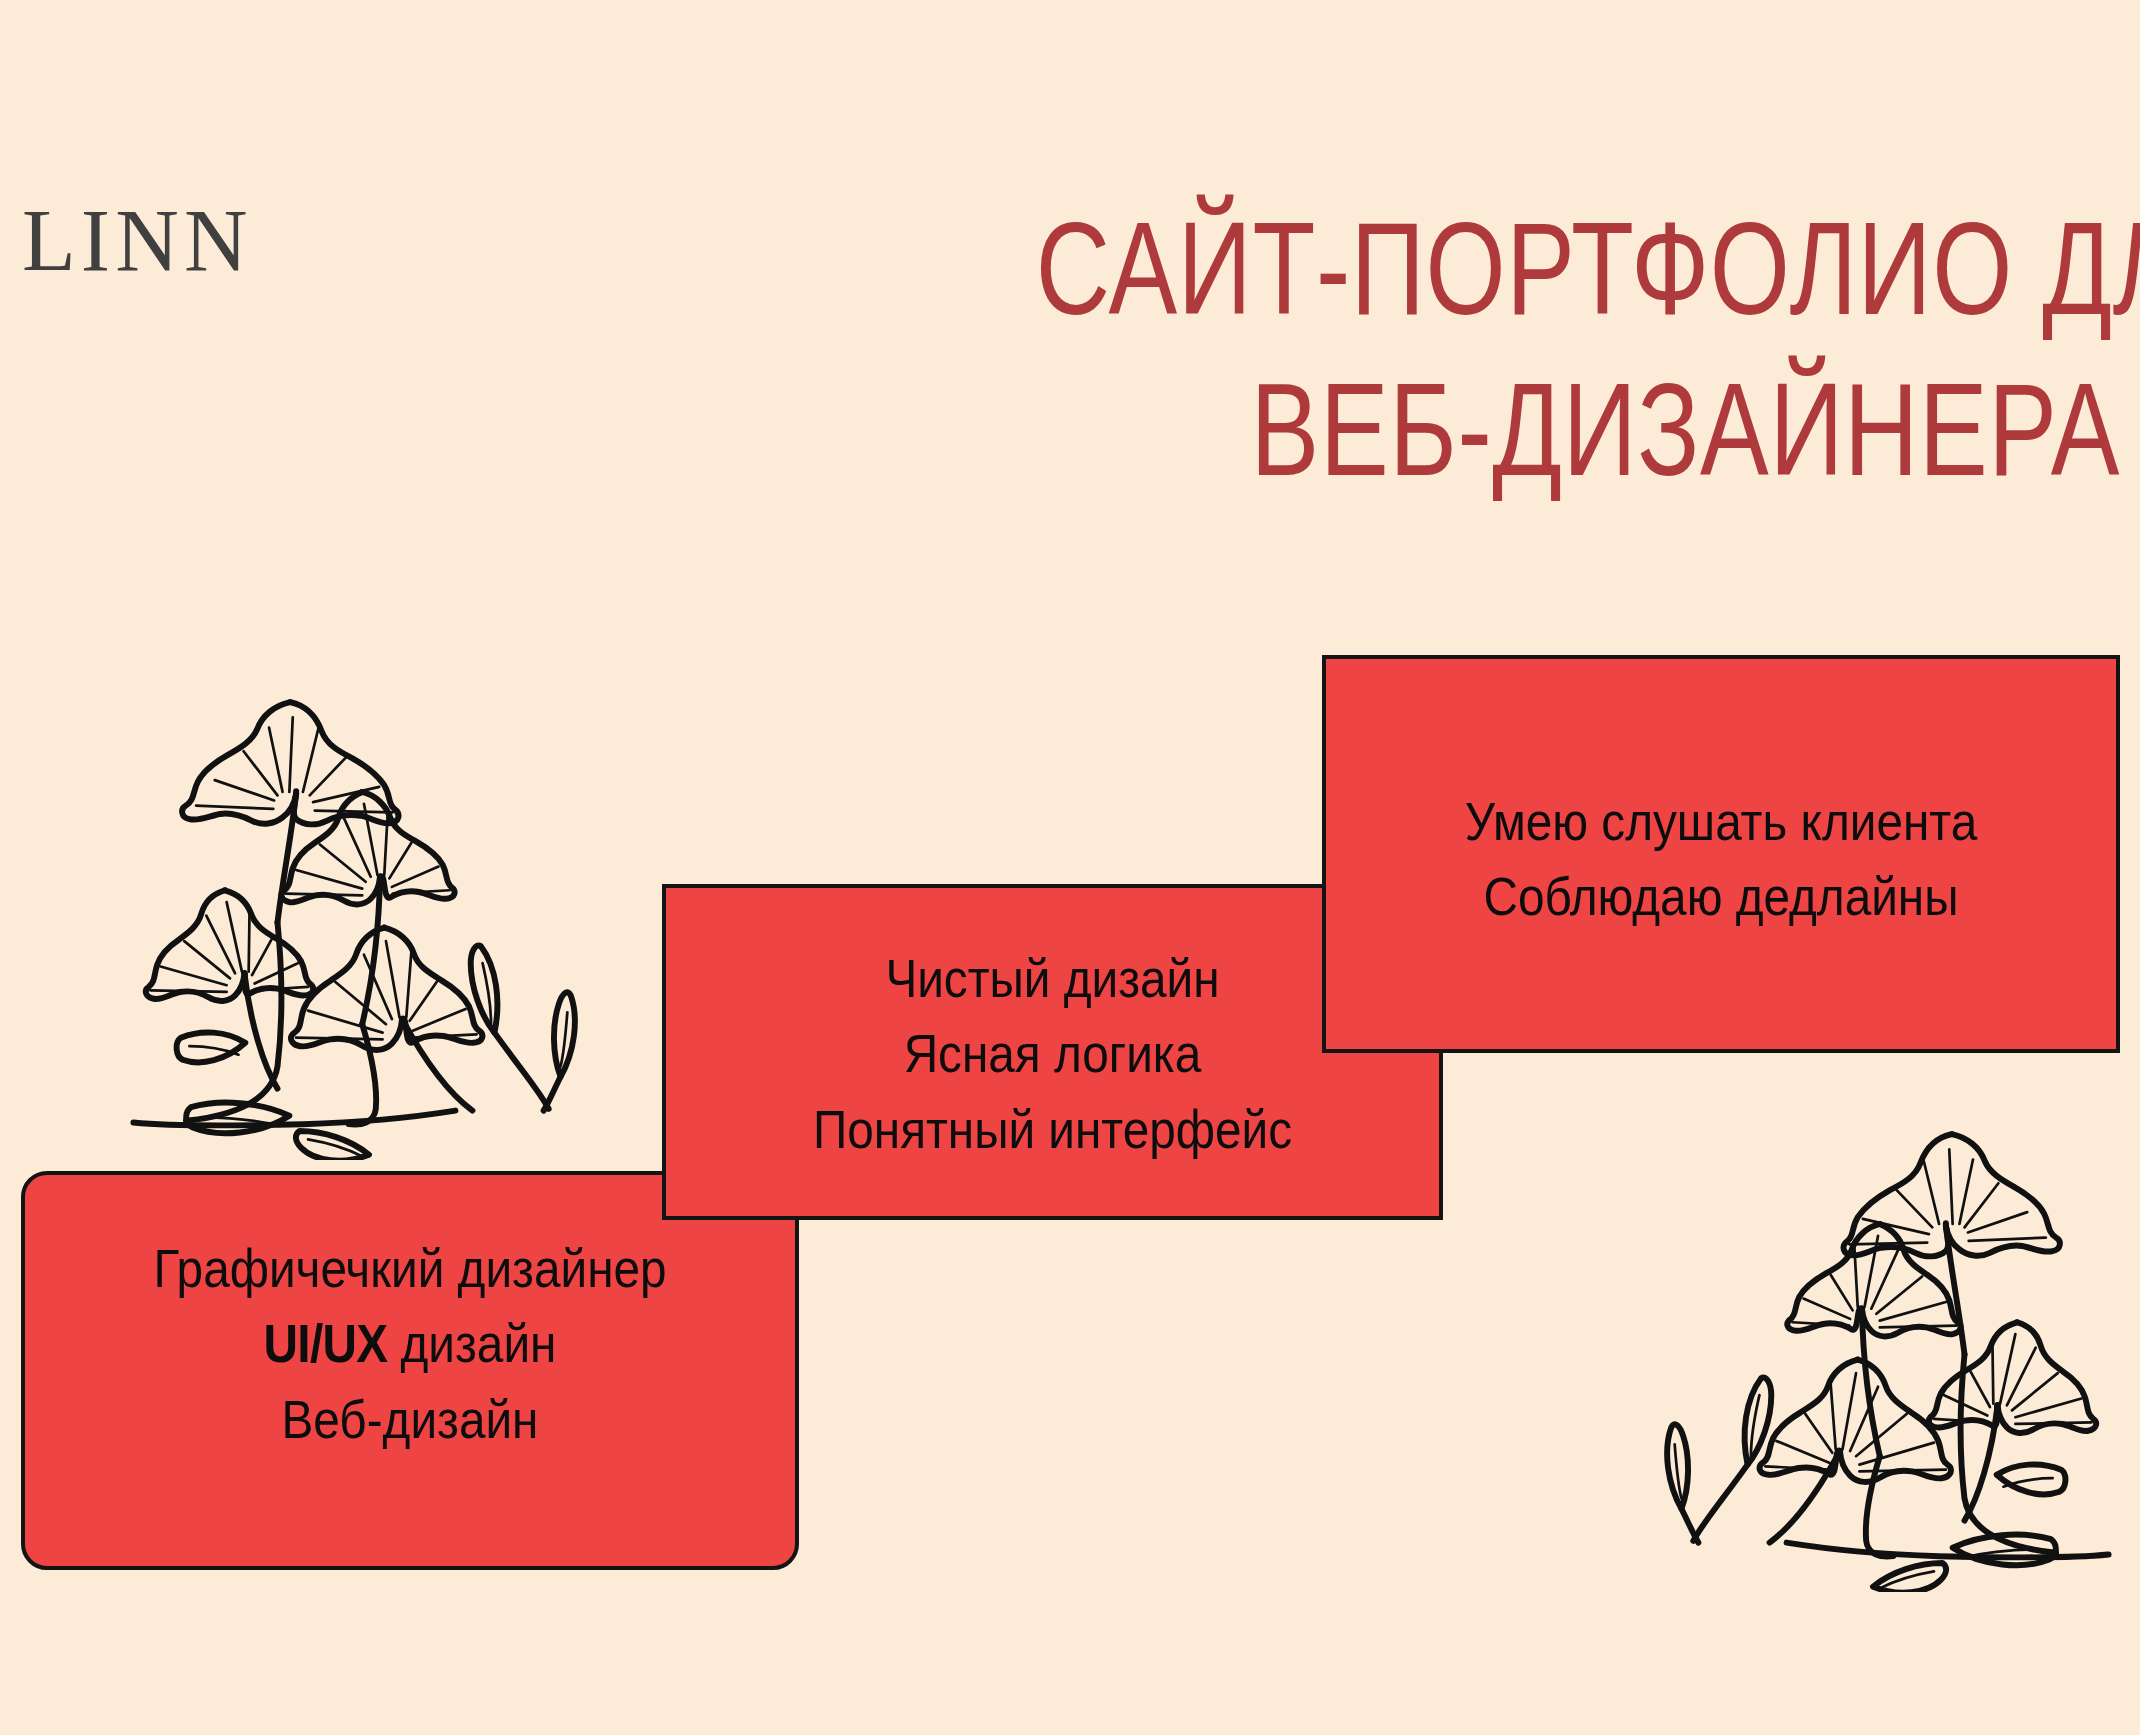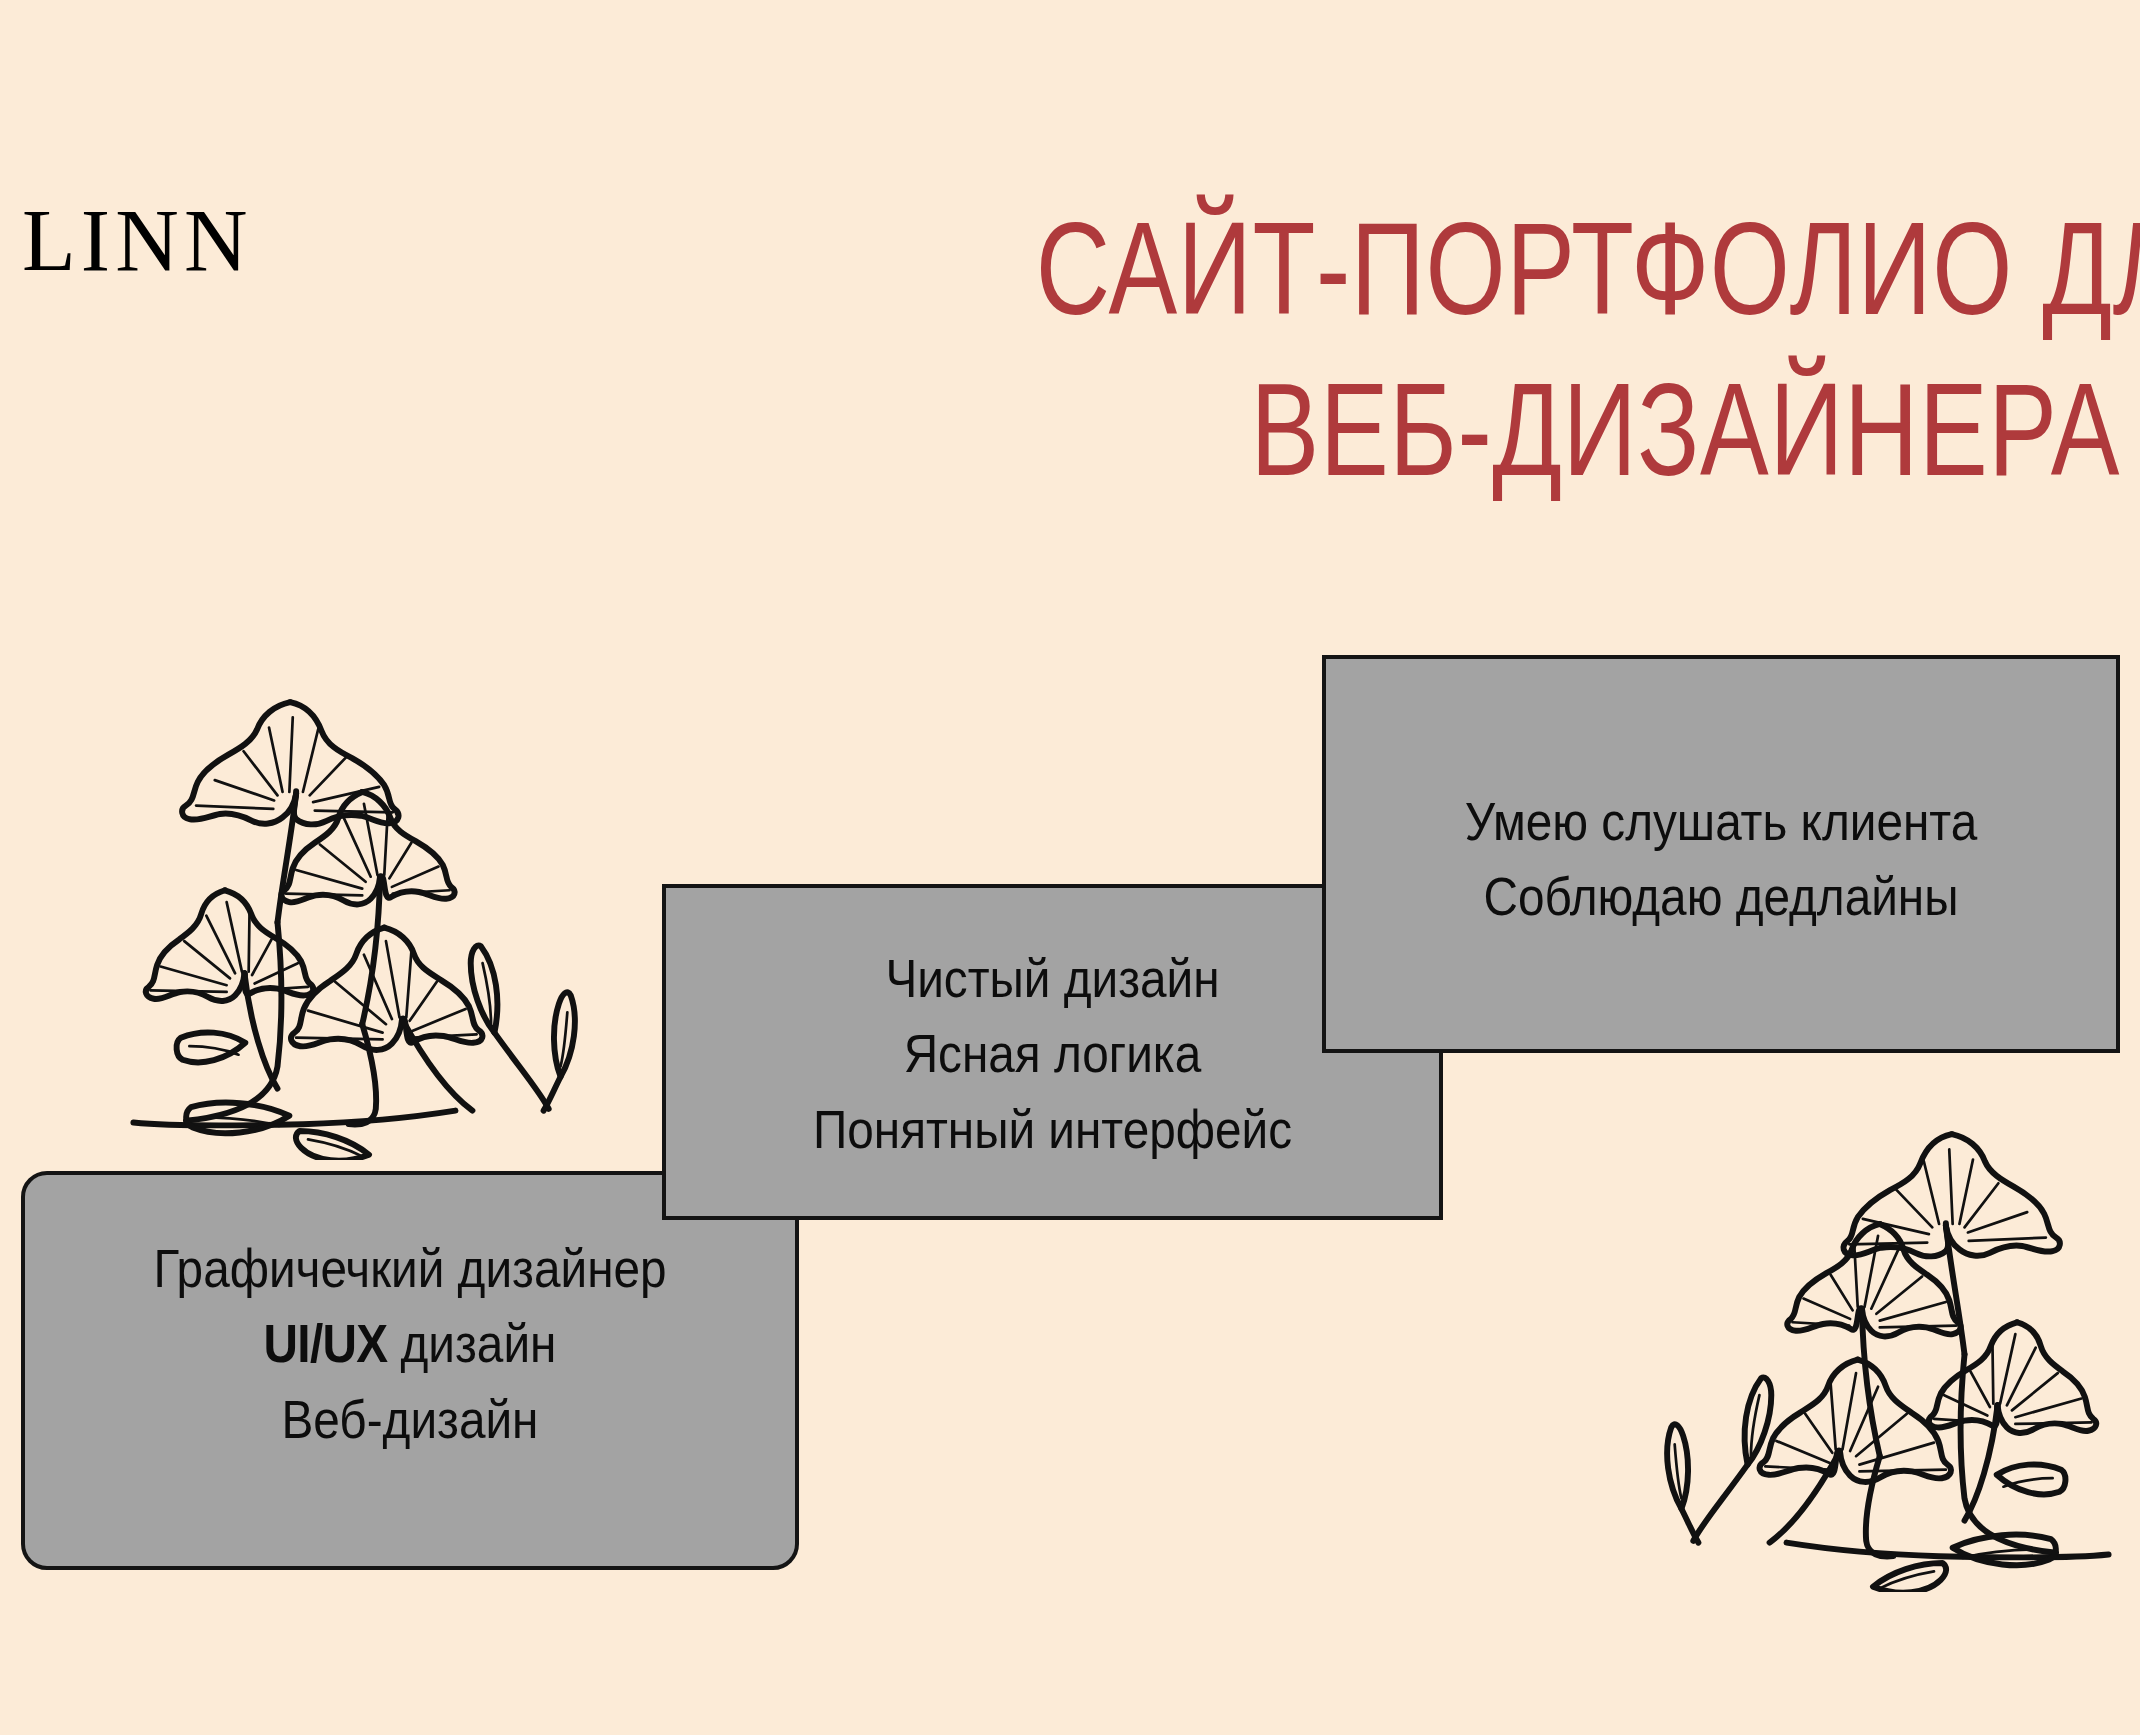--- a/index.html
+++ b/index.html
@@ -22,21 +22,21 @@
 
   
   #brand {
     position: absolute;
     left: 22px;
     top: 197px;
     font-family: "Liberation Serif", serif;
     font-size: 88px;
     line-height: 1;
     letter-spacing: 5.1px;
-    color: #000000;
+    color: #404040;
     white-space: nowrap;
   }
 
   
   #headline {
     position: absolute;
     right: 20.3px;
     top: 188px;
     width: 1390px;
     text-align: right;
@@ -47,21 +47,21 @@
     letter-spacing: 0.8px;
     transform: scaleX(0.78);
     transform-origin: right top;
     white-space: nowrap;
   }
   #headline .hl-line { display: block; }
 
   
   .card {
     position: absolute;
-    background: #a3a3a3;
+    background: #ef4444;
     border: 4.2px solid #141414;
     box-sizing: border-box;
   }
   .card-text {
     position: absolute;
     left: 0;
     right: 0;
     text-align: center;
     color: #0D0D0D;
     font-family: "Liberation Sans Narrow", "Liberation Sans", sans-serif;

